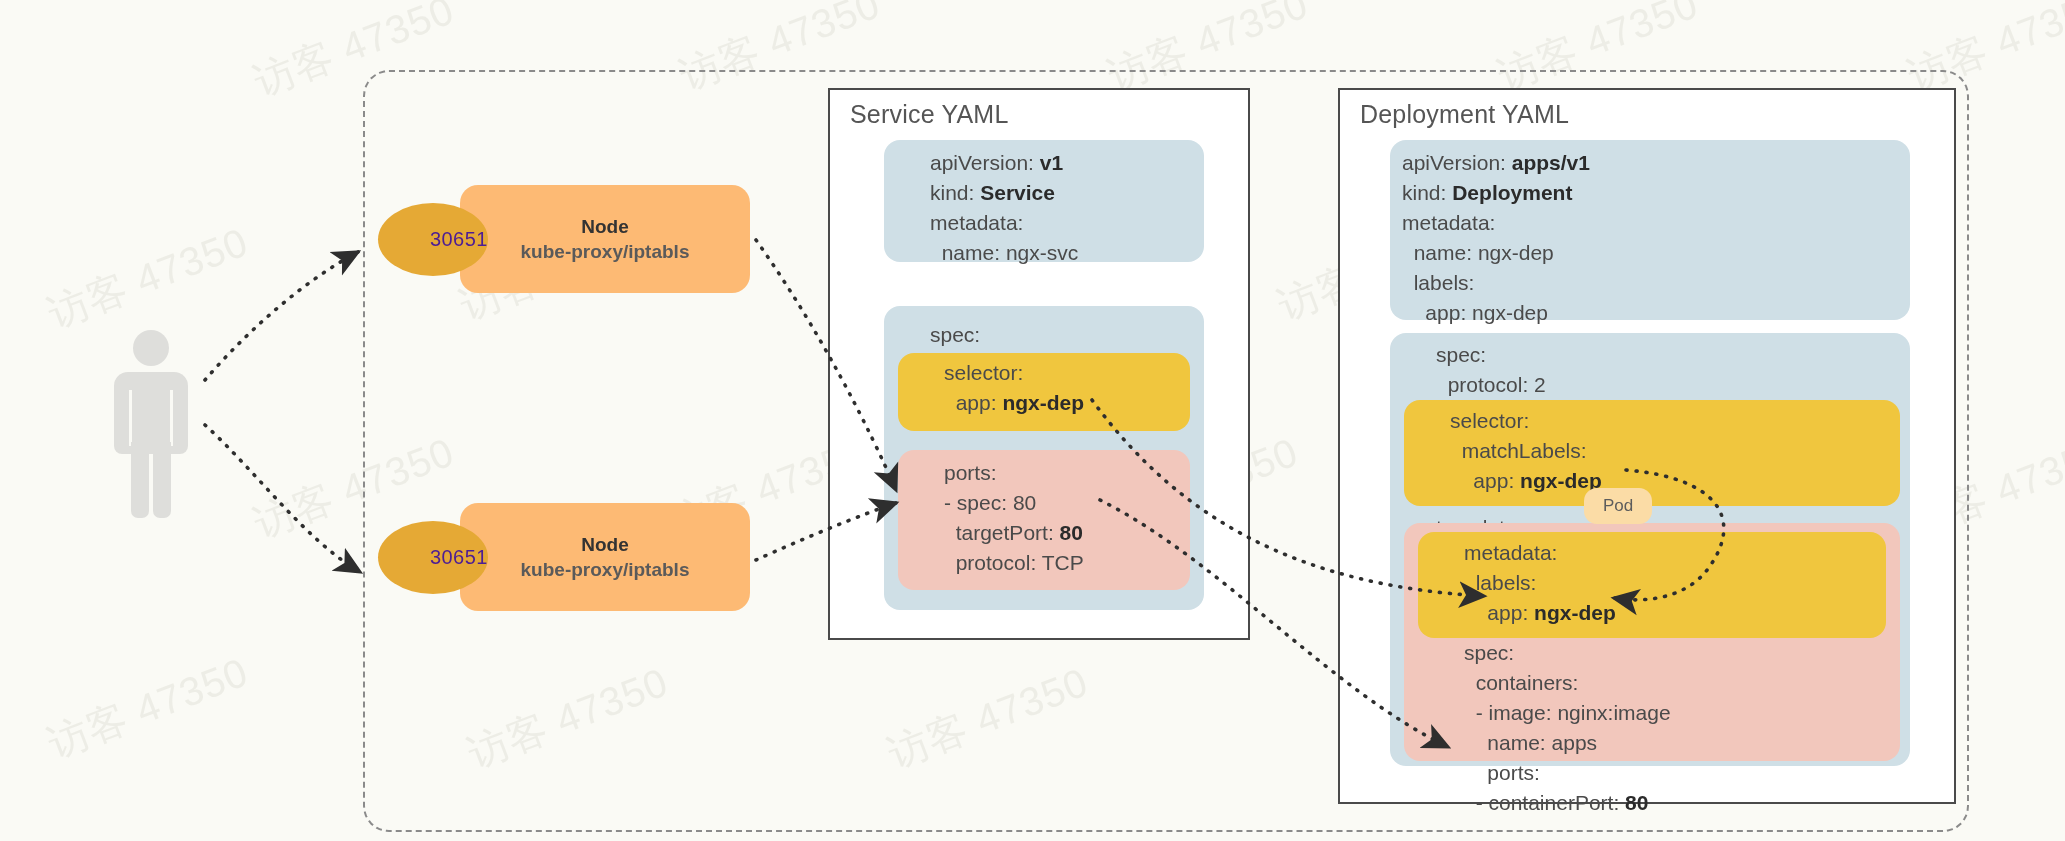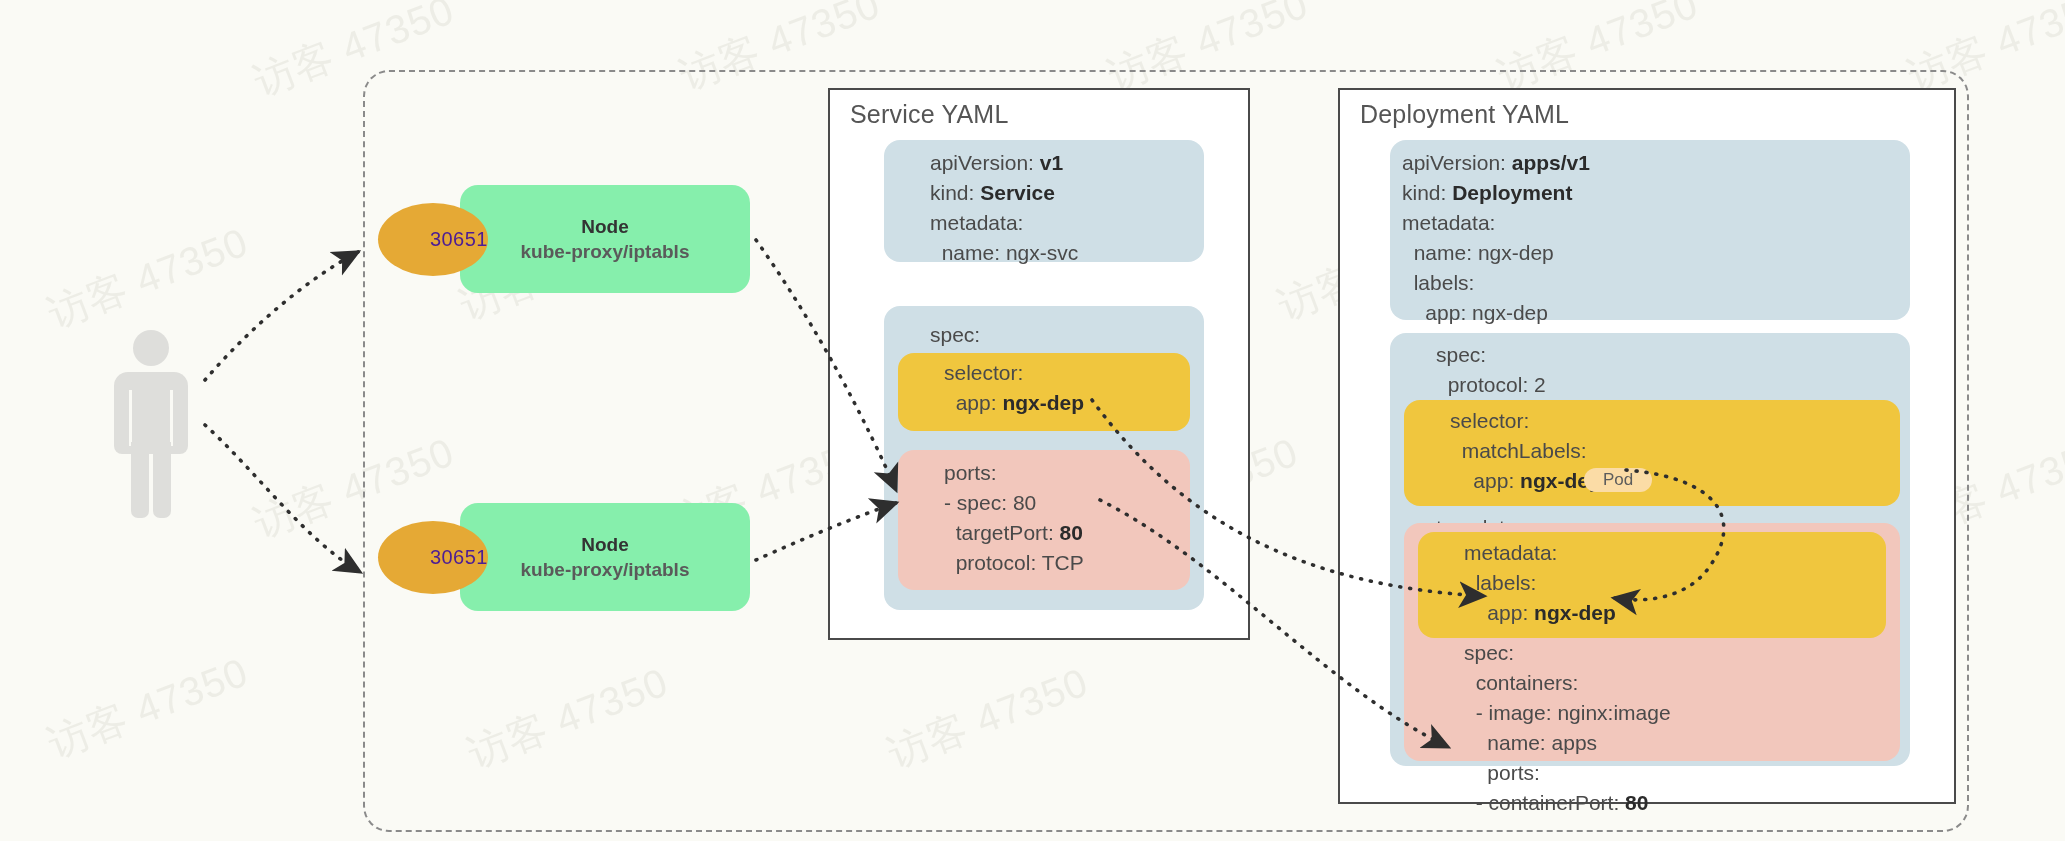--- a/index.html
+++ b/index.html
@@ -29,21 +29,21 @@
   .person{position:absolute;left:105px;top:330px;width:90px;height:190px;}
   .person .head{position:absolute;left:28px;top:0;width:36px;height:36px;border-radius:50%;background:#DEDEDB;}
   .person .body{position:absolute;left:9px;top:42px;width:74px;height:82px;border-radius:14px 14px 8px 8px;background:#DEDEDB;}
   .person .legL{position:absolute;left:26px;top:112px;width:18px;height:76px;border-radius:0 0 7px 7px;background:#DEDEDB;}
   .person .legR{position:absolute;left:48px;top:112px;width:18px;height:76px;border-radius:0 0 7px 7px;background:#DEDEDB;}
   .person .armgapL{position:absolute;left:24px;top:60px;width:3px;height:56px;background:#FAFAF5;}
   .person .armgapR{position:absolute;left:65px;top:60px;width:3px;height:56px;background:#FAFAF5;}
 
   
   .nodebox{
-    position:absolute;background:#86efac;border-radius:18px;
+    position:absolute;background:#fdba74;border-radius:18px;
     display:flex;flex-direction:column;align-items:center;justify-content:center;
     color:#4D4D4D;
   }
   .nodebox .nd-title{font-weight:bold;font-size:19px;color:#333;margin-bottom:3px;}
   .nodebox .nd-sub{font-weight:bold;font-size:19px;color:#5A5A5A;}
   .port-ellipse{
     position:absolute;background:#E5A935;border-radius:50%;
     display:flex;align-items:center;justify-content:flex-end;
     color:#4c1d95;font-size:20px;letter-spacing:.5px;
   }
@@ -178,21 +178,21 @@
   <div class="abs" style="left:1424px;top:406px;">
     <div class="yline"><span>selector:</span></div>
     <div class="yline">  <span>matchLabels:</span></div>
     <div class="yline">    <span>app:</span> <b>ngx-dep</b></div>
   </div>
 
   <div class="yline abs" style="left:1410px;top:513px;">template:</div>
 
   <div class="blk blk-pink" style="left:1404px;top:523px;width:496px;height:238px;"></div>
 
-  <div class="pod-badge" style="left:1584px;top:468px;width:68px;height:24px;">
+  <div class="pod-badge" style="left:1584px;top:488px;width:68px;height:36px;">
     <span>Pod</span>
   </div>
 
   <div class="blk blk-yellow" style="left:1418px;top:532px;width:468px;height:106px;"></div>
   <div class="abs" style="left:1438px;top:538px;">
     <div class="yline"><span>metadata:</span></div>
     <div class="yline">  <span>labels:</span></div>
     <div class="yline">    <span>app:</span> <b>ngx-dep</b></div>
   </div>
 

